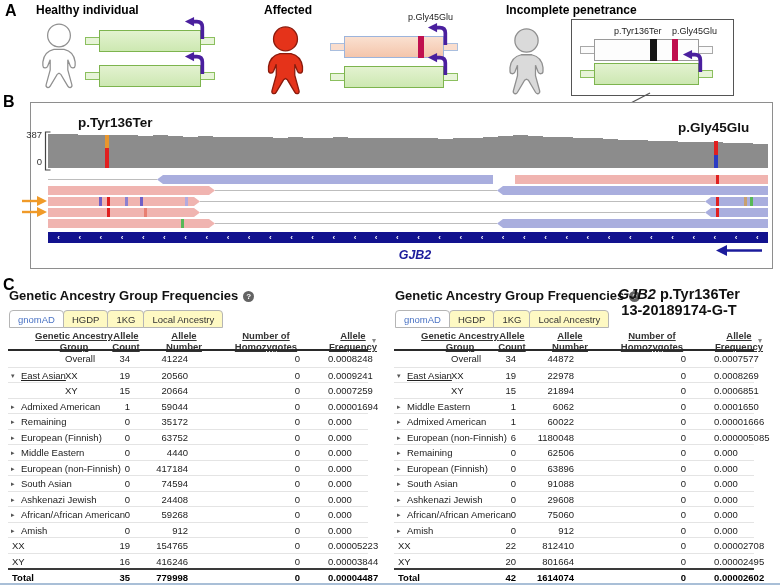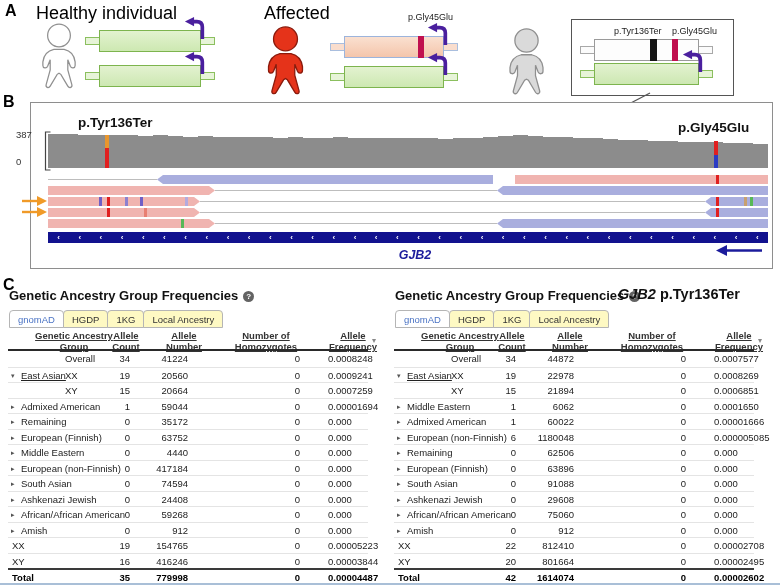--- a/index.html
+++ b/index.html
@@ -1,20 +1,20 @@
 <!DOCTYPE html>
 <html><head>
 <meta charset="utf-8">
 <style>
   html,body{margin:0;padding:0;background:#fff;}
   .canvas{position:relative;width:780px;height:586px;background:#fff;overflow:hidden;
           font-family:"Liberation Sans",sans-serif;color:#111;}
   .abs{position:absolute;}
   .panel-letter{position:absolute;font-size:16px;font-weight:bold;color:#000;}
-  .fig-title{position:absolute;font-size:18px;font-weight:normal;color:#000;white-space:nowrap;}
+  .fig-title{position:absolute;font-size:12px;font-weight:bold;color:#000;white-space:nowrap;}
 
   
   .person{position:absolute;}
   .person svg{display:block;}
   .p-healthy path,.p-healthy circle{fill:#ffffff;stroke:#909090;stroke-width:1.7;}
   .p-affected path,.p-affected circle{fill:#e5331a;stroke:#8a1a0c;stroke-width:1.7;}
   .p-gray path,.p-gray circle{fill:#dadada;stroke:#8f8f8f;stroke-width:1.7;}
 
   .gbar{position:absolute;height:22px;}
   .gbar .thin{position:absolute;left:0;right:0;top:7px;height:8px;border:1px solid;box-sizing:border-box;}
@@ -26,21 +26,21 @@
   .gbar.whitebar .thin{background:#fbfbfb;border-color:#a8a8a8;}
   .gbar.whitebar .thick{background:#fdfdfd;border-color:#9a9a9a;}
   .band{position:absolute;top:0;bottom:0;}
   .tss{position:absolute;top:-13px;}
   .small-var-label{position:absolute;font-size:9px;color:#222;white-space:nowrap;}
   .ip-box{position:absolute;border:1.4px solid #555;background:#fff;}
 
   
   .bbox{position:absolute;border:1.6px solid #8e8e8e;background:#fff;}
   .bvar{position:absolute;font-size:13.5px;font-weight:bold;color:#111;white-space:nowrap;}
-  .scale-num{position:absolute;width:26px;font-size:9.5px;color:#333;}
+  .scale-num{position:absolute;width:26px;text-align:right;font-size:9.5px;color:#333;}
   .coverage{position:absolute;left:48px;top:133px;width:720px;height:35px;display:flex;align-items:flex-end;}
   .covbar{width:15px;background:#8c8c8c;}
   .vline{position:absolute;width:4px;top:0;bottom:0;}
   .vline i{position:absolute;left:0;width:4px;display:block;}
   .reads{position:absolute;left:48px;top:175px;width:720px;height:56px;}
   .read{position:absolute;height:9px;}
   .read.pink{background:#f0b4b0;}
   .read.blue{background:#a9aede;}
   .read.a-r{clip-path:polygon(0 0,calc(100% - 6px) 0,100% 50%,calc(100% - 6px) 100%,0 100%);}
   .read.a-l{clip-path:polygon(6px 0,100% 0,100% 100%,6px 100%,0 50%);}
@@ -140,20 +140,21 @@
   </div>
   <div class="gbar green" style="left:330px;top:66px;width:128px;">
     <div class="thin"></div>
     <div class="thick"></div>
     <svg class="tss" style="left:96px;" width="24" height="22" viewBox="0 0 26 24">
       <path d="M21 24 L21 11 Q21 5 15 5 L11 5" fill="none" stroke="#4a1f9e" stroke-width="4"></path>
       <path d="M12 0 L2 5 L12 10 Z" fill="#4a1f9e"></path>
     </svg>
   </div>
 
+  <div class="fig-title" style="left:506px;top:3px;">Incomplete penetrance</div>
   <div class="person p-gray" style="left:504px;top:27px;">
     <svg width="45" height="69" viewBox="0 0 60 92">
       <circle cx="30" cy="18" r="15.5"></circle>
       <path d="M23 37 C14 39 9 46 8 54 L8 59 C8 63 13 63.5 14.5 60 L18 51 L18 65 L12.5 85 C11.5 89 16 90.5 18 87 L27.5 71 L30 69.5 L32.5 71 L42 87 C44 90.5 48.5 89 47.5 85 L42 65 L42 51 L45.5 60 C47 63.5 52 63 52 59 L52 54 C51 46 46 39 37 37 Z"></path>
     </svg>
   </div>
   <div class="ip-box" style="left:571px;top:19px;width:161px;height:75px;">
     <div class="small-var-label" style="left:42px;top:6px;">p.Tyr136Ter</div>
     <div class="small-var-label" style="left:100px;top:6px;">p.Gly45Glu</div>
   </div>
@@ -489,20 +490,21 @@
         </div>
       </div>
   </section>
 
   <section class="gtable" style="left:394px;">
     <div class="ttitle">
       <span>Genetic Ancestry Group Frequencies</span><span class="help">?</span>
     </div>
     <div class="vhead">
       <div><span class="gene">GJB2</span> <span>p.Tyr136Ter</span></div>
+      <div>13-20189174-G-T</div>
     </div>
     <div class="tabs">
         <button type="button" class="tab active">gnomAD</button>
         <button type="button" class="tab">HGDP</button>
         <button type="button" class="tab">1KG</button>
         <button type="button" class="tab">Local Ancestry</button>
       </div>
     <div class="thead">
       <span class="h hc1">
           <span>Genetic Ancestry</span>

